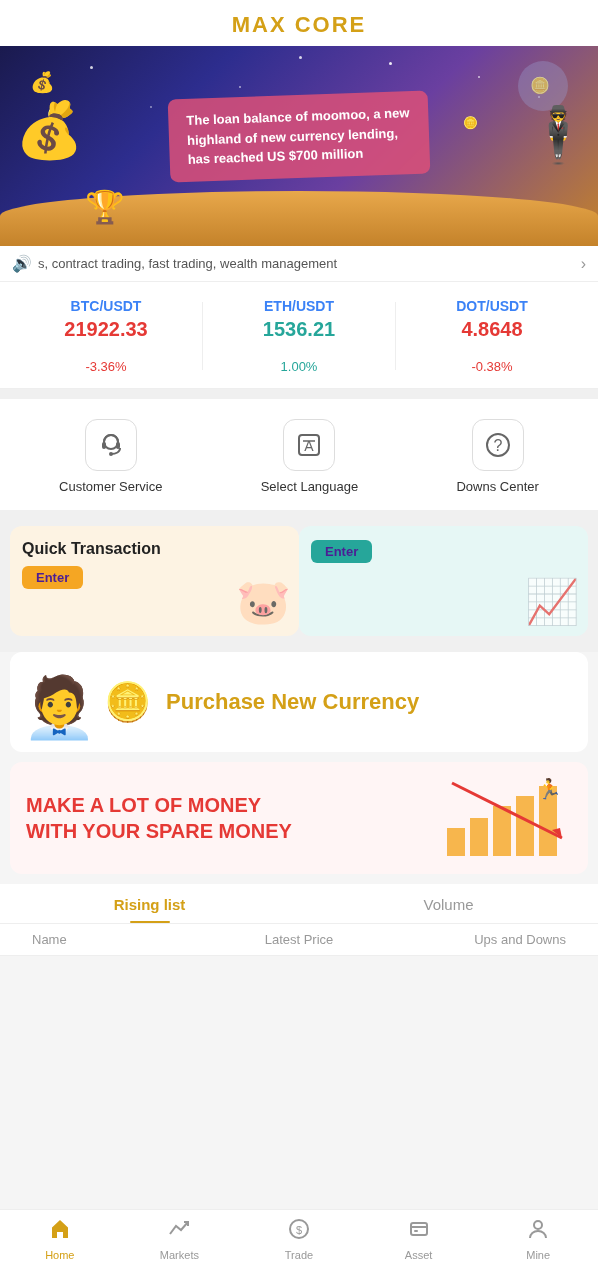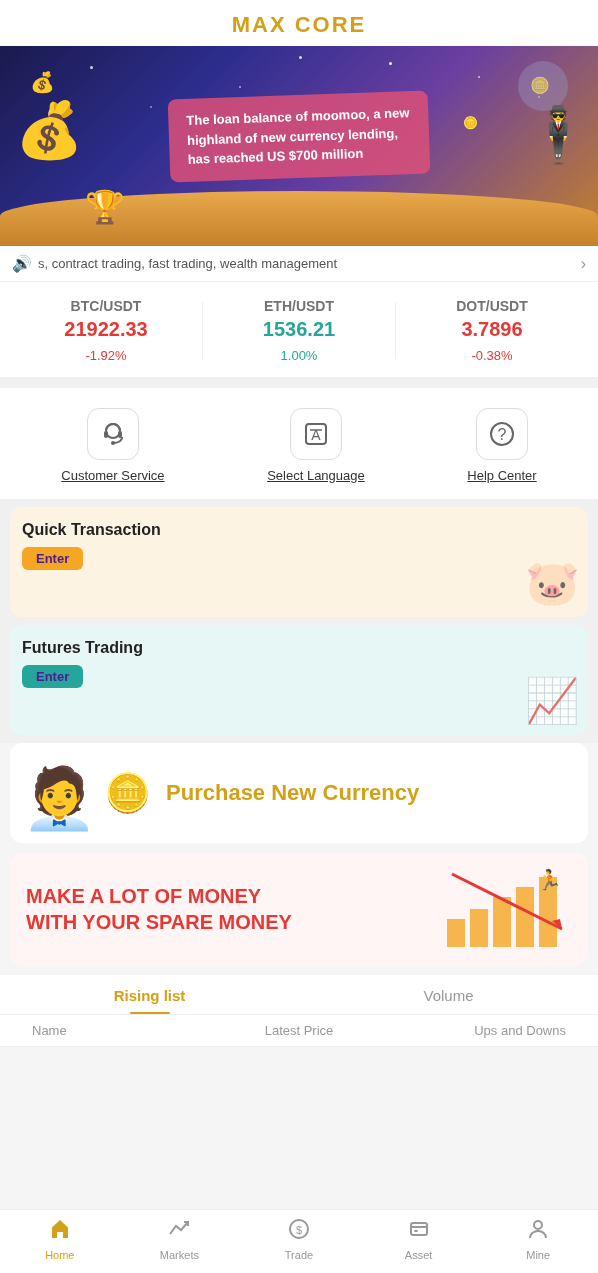--- a/index.html
+++ b/index.html
@@ -101,27 +101,27 @@
       padding: 16px 10px 14px;
       border-bottom: 1px solid #eee;
     }
     .price-item {
       text-align: center;
       flex: 1;
     }
     .price-pair {
       font-size: 14px;
       font-weight: bold;
-      color: #737373;
+      color: #3b82f6;
       margin-bottom: 4px;
     }
     .price-value {
       font-size: 20px;
       font-weight: bold;
-      margin-bottom: 7px;
+      margin-bottom: 18px;
     }
     .price-value.red { color: #e53935; }
     .price-value.green { color: #26a69a; }
     .price-change {
       font-size: 13px;
     }
     .price-change.red { color: #e53935; }
     .price-change.green { color: #26a69a; }
     .price-divider {
       width: 1px;
@@ -157,30 +157,27 @@
       display: flex;
       align-items: center;
       justify-content: center;
       font-size: 26px;
       color: #555;
     }
     .action-label {
       font-size: 13px;
       color: #333;
       text-align: right;
-      text-decoration: underline;
     }
 
     
     .card-grid {
       display: flex;
-      gap: 8px;
-      padding: 8px 10px;
+      padding: 16px 10px;
       background: #f0f0f0;
-      flex-direction: column;
     }
     .card-qt {
       flex: 1;
       background: #fdf3e3;
       border-radius: 12px;
       padding: 14px 12px;
       position: relative;
       overflow: hidden;
       min-height: 110px;
     }
@@ -396,32 +393,32 @@
 <div class="ticker-bar">
   <span class="ticker-icon">🔊</span>
   <span class="ticker-text">s, contract trading, fast trading, wealth management</span>
   <span class="ticker-chevron">›</span>
 </div>
 
 <div class="price-section">
   <div class="price-item">
     <div class="price-pair">BTC/USDT</div>
     <div class="price-value red">21922.33</div>
-    <div class="price-change red">-1.92%</div>
+    <div class="price-change red">-3.36%</div>
   </div>
   <div class="price-divider"></div>
   <div class="price-item">
     <div class="price-pair">ETH/USDT</div>
     <div class="price-value green">1536.21</div>
     <div class="price-change green">1.00%</div>
   </div>
   <div class="price-divider"></div>
   <div class="price-item">
     <div class="price-pair">DOT/USDT</div>
-    <div class="price-value red">3.7896</div>
+    <div class="price-value red">4.8648</div>
     <div class="price-change red">-0.38%</div>
   </div>
 </div>
 
 <div class="section-gap"></div>
 
 <div class="quick-actions">
   <div class="action-item">
     <div class="action-icon">
       <svg width="30" height="30" viewBox="0 0 30 30" fill="none">
@@ -445,32 +442,31 @@
     </div>
     <div class="action-label">Select Language</div>
   </div>
   <div class="action-item">
     <div class="action-icon">
       <svg width="30" height="30" viewBox="0 0 30 30" fill="none">
         <circle cx="15" cy="15" r="11" stroke="#666" stroke-width="2" fill="none"></circle>
         <text x="15" y="21" text-anchor="middle" font-size="16" fill="#666" font-family="sans-serif">?</text>
       </svg>
     </div>
-    <div class="action-label">Help Center</div>
+    <div class="action-label">Downs Center</div>
   </div>
 </div>
 
 <div class="card-grid">
   <div class="card-qt">
     <div class="card-title">Quick Transaction</div>
     <div class="card-enter-btn orange">Enter</div>
     <div class="card-icon-right">🐷</div>
   </div>
   <div class="card-ft">
-    <div class="card-title">Futures Trading</div>
     <div class="card-enter-btn teal">Enter</div>
     <div class="card-icon-right">📈</div>
   </div>
 </div>
 
 <div class="purchase-banner">
   <div class="purchase-left">🧑‍💼</div>
   <div style="font-size:38px;padding-bottom:0;margin-right:4px;">🪙</div>
   <div class="purchase-text">Purchase New Currency</div>
 </div>

